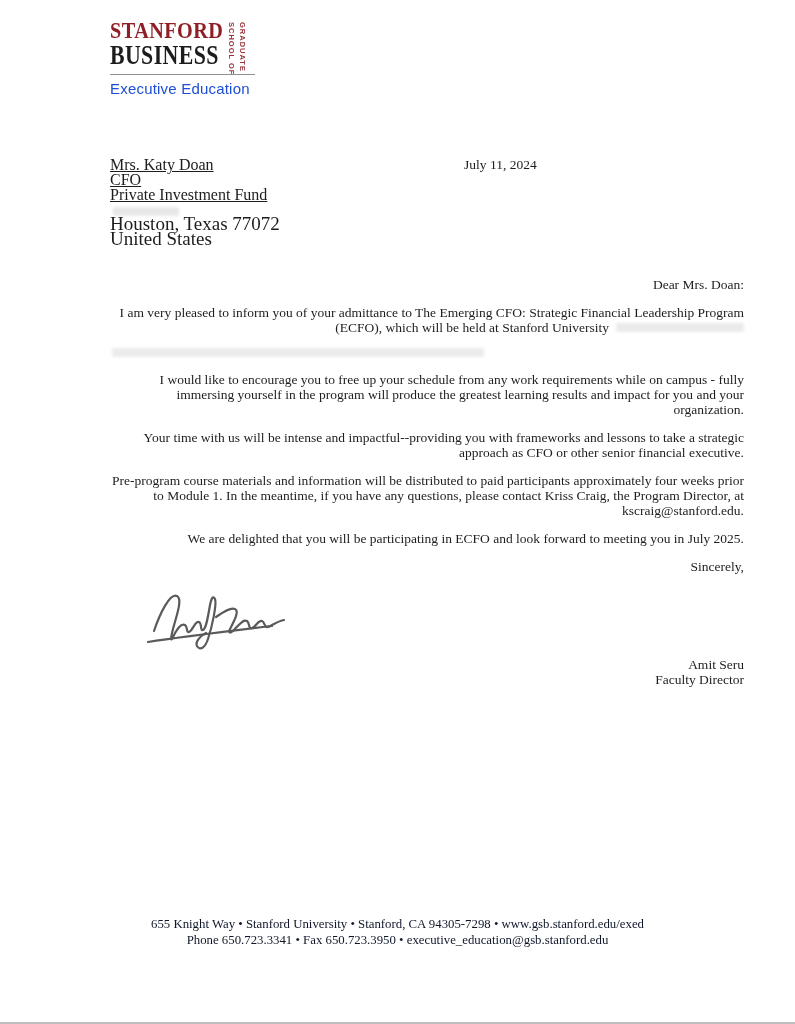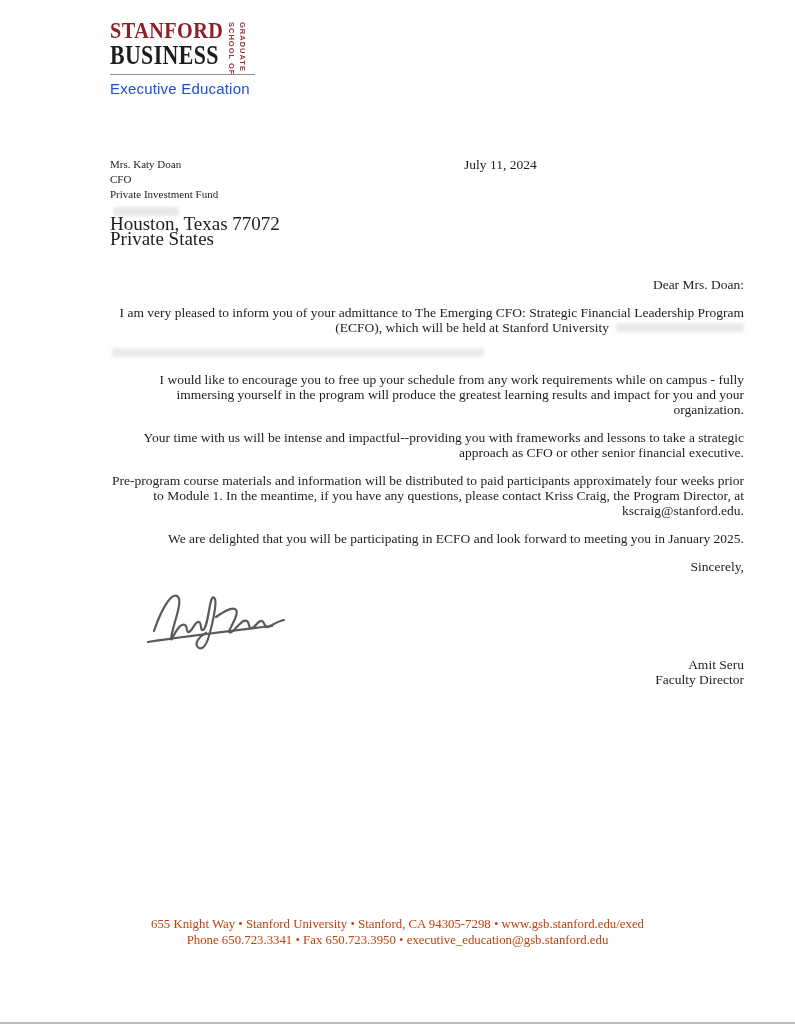--- a/index.html
+++ b/index.html
@@ -80,22 +80,23 @@
     position: absolute;
     left: 464px;
     top: 157px;
     font-size: 13.5px;
     line-height: 15px;
   }
   .recipient {
     position: absolute;
     left: 110px;
     top: 157px;
-    font-size: 11px;
-    line-height: 15px;
+    font-size: 16px;
+    line-height: 15px;
+    text-decoration: underline;
   }
   .recipient div { margin: 0; }
   .city-block {
     position: absolute;
     left: 110px;
     top: 216px;
     font-size: 19px;
     line-height: 15px;
   }
   .body-block {
@@ -152,21 +153,21 @@
 
   
   .footer {
     position: absolute;
     left: 0;
     top: 916px;
     width: 795px;
     text-align: center;
     font-size: 12.8px;
     line-height: 16px;
-    color: #c2410c;
+    color: #0f172a;
   }
 
   .page-bottom-edge {
     position: absolute;
     left: 0;
     bottom: 0;
     width: 795px;
     height: 2px;
     background: #bdbdbd;
   }
@@ -192,33 +193,33 @@
   <div class="recipient">
     <div>Mrs. Katy Doan</div>
     <div>CFO</div>
     <div>Private Investment Fund</div>
   </div>
 
   <div class="ghost-address"></div>
 
   <div class="city-block">
     <div>Houston, Texas 77072</div>
-    <div>Private States</div>
+    <div>United States</div>
   </div>
 
   <div class="body-block">
     <p>Dear Mrs. Doan:</p>
 
     <p><span>I am very pleased to inform you of your admittance to The Emerging CFO: Strategic Financial Leadership Program (ECFO), which will be held at Stanford University</span><span class="ghost-inline"></span></p>
     <div class="ghost-line"></div>
 
     <p>I would like to encourage you to free up your schedule from any work requirements while on campus - fully immersing yourself in the program will produce the greatest learning results and impact for you and your organization.</p>
     <p>Your time with us will be intense and impactful--providing you with frameworks and lessons to take a strategic approach as CFO or other senior financial executive.</p>
     <p>Pre-program course materials and information will be distributed to paid participants approximately four weeks prior to Module 1. In the meantime, if you have any questions, please contact Kriss Craig, the Program Director, at kscraig@stanford.edu.</p>
-    <p>We are delighted that you will be participating in ECFO and look forward to meeting you in January 2025.</p>
+    <p>We are delighted that you will be participating in ECFO and look forward to meeting you in July 2025.</p>
 
     <p class="closing">Sincerely,</p>
 
     <div class="signature-wrap">
       <svg width="180" height="66" viewBox="0 0 180 66">
         <g fill="none" stroke="#5a5a5a" stroke-width="2.2" stroke-linecap="round" stroke-linejoin="round">
 
           <path d="M14 44 C 20 26, 30 6, 37 9 C 43 12, 36 30, 33 42 C 31 50, 30 56, 33 50 C 37 42, 41 36, 45 38 C 48 40, 46 46, 49 45 C 53 43, 55 34, 59 35 C 62 36, 60 44, 63 43 C 66 42, 68 30, 70 18 C 71 12, 73 8, 75 12 C 77 17, 72 40, 68 52 C 65 61, 60 64, 57 59 C 55 55, 60 49, 66 46"></path>
 
           <path d="M76 30 C 82 26, 90 20, 95 22 C 100 24, 93 36, 90 42 C 88 46, 90 47, 94 43 C 99 38, 103 32, 107 34 C 110 36, 108 42, 112 41 C 116 40, 118 33, 122 34 C 125 35, 124 41, 128 40 C 133 38, 138 34, 144 33"></path>

